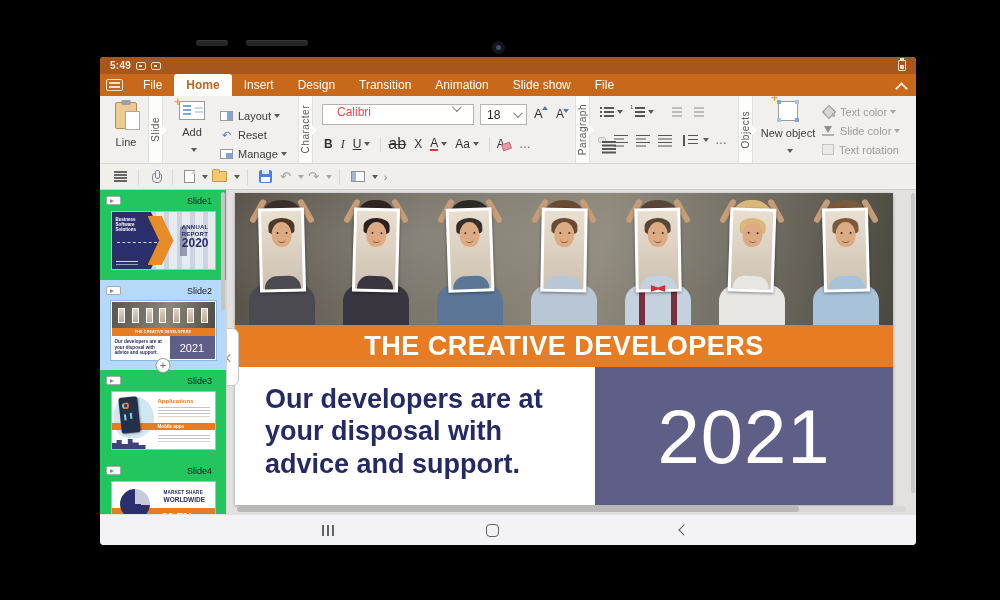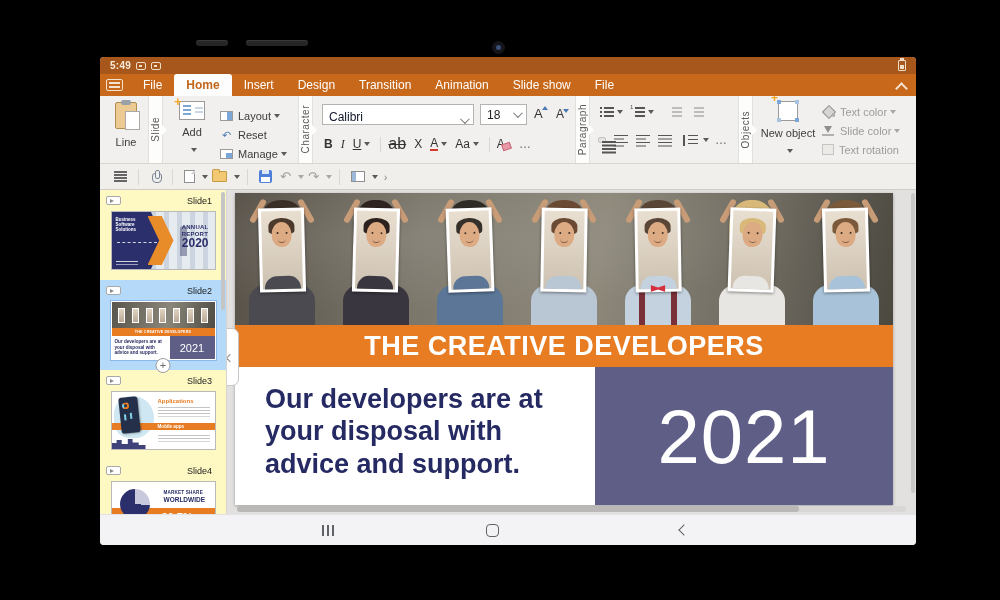--- a/index.html
+++ b/index.html
@@ -58,21 +58,21 @@
   .add-ic::before { content:""; position:absolute; left:3px; top:3px; width:8px; height:2px; background:#7aa7d8; box-shadow:0 4px 0 #7aa7d8, 0 8px 0 #7aa7d8, 12px 2px 0 #c9d6e6, 12px 6px 0 #c9d6e6; }
   .add-plus { position:absolute; left:-6px; top:-8px; color:#f5a623; font-size:13px; font-weight:bold; }
   .stack3 { position:absolute; left:120px; top:10px; }
   .stack3 .row { display:flex; align-items:center; height:19px; }
   .mini-ic { width:13px; height:10px; background:#fff; border:1px solid #9a9a9a; margin-right:5px; position:relative; flex:0 0 auto; }
   .mini-ic.layout::after { content:""; position:absolute; right:0; top:0; bottom:0; width:5px; background:#7aa7d8; }
   .mini-ic.manage::after { content:""; position:absolute; right:0; bottom:0; width:6px; height:5px; background:#7aa7d8; }
   .reset-ic { width:13px; height:12px; margin-right:5px; color:#4a7ab5; font-size:11px; line-height:12px; text-align:center; }
 
   
-  .font-combo { position:absolute; left:222px; top:8px; width:152px; height:21px; background:#fff; border:1px solid #b5b3b0; display:flex; align-items:flex-end; padding:0 6px; font-size:12px; color:#0f172a; }
+  .font-combo { position:absolute; left:222px; top:8px; width:152px; height:21px; background:#fff; border:1px solid #b5b3b0; display:flex; align-items:flex-start; padding:0 14px; font-size:12px; color:#ef4444; }
   .size-combo { position:absolute; left:380px; top:8px; width:47px; height:21px; background:#fff; border:1px solid #b5b3b0; display:flex; align-items:center; padding:0 6px; font-size:12px; color:#222; }
   .combo-sp { flex:1; }
   .combo-chev { width:7px; height:7px; border-right:1.6px solid #777; border-bottom:1.6px solid #777; transform:rotate(45deg) translateY(-2px); }
   .grow-font { position:absolute; left:434px; top:10px; font-size:13px; color:#333; }
   .grow-font i, .shrink-font i { font-style:normal; position:relative; }
   .grow-font i::after { content:""; position:absolute; right:-5px; top:0; border-left:3px solid transparent; border-right:3px solid transparent; border-bottom:4px solid #4a7ab5; }
   .shrink-font { position:absolute; left:456px; top:11px; font-size:12px; color:#333; }
   .shrink-font i::after { content:""; position:absolute; right:-5px; top:2px; border-left:3px solid transparent; border-right:3px solid transparent; border-top:4px solid #4a7ab5; }
   .char-row2 { position:absolute; left:224px; top:38px; display:flex; align-items:center; height:20px; }
   .cbtn { font-size:12px; color:#333; margin-right:8px; display:flex; align-items:center; }
@@ -137,21 +137,21 @@
   .save-ic::after { content:""; position:absolute; left:2px; bottom:1px; width:9px; height:5px; background:#fff; }
   .undo-g { color:#a0a0a0; font-size:13px; line-height:13px; font-family:"DejaVu Sans",sans-serif; }
   .view-ic { width:14px; height:11px; background:#fff; border:1px solid #8f8f8f; }
   .view-ic::after { content:""; position:absolute; left:0; top:0; bottom:0; width:4px; background:#9db8d8; }
   .q-more { color:#8a8a8a; font-size:11px; margin-left:6px; }
 
   
   .content { flex:1; display:flex; min-height:0; position:relative; }
 
   
-  .thumbpanel { width:127px; background:#fef9c3; border-right:1px solid #d5d4d3; position:relative; overflow:hidden; flex:0 0 auto; }
+  .thumbpanel { width:127px; background:#22c55e; border-right:1px solid #d5d4d3; position:relative; overflow:hidden; flex:0 0 auto; }
   .tp-scroll { position:absolute; right:1px; top:2px; width:4px; height:118px; background:#c5c5c5; border-radius:2px; z-index:5; }
   .tcell { position:relative; padding:4px 0 6px; }
   .tcell.sel { background:#b5d9f8; }
   .tlabel-row { display:flex; align-items:center; padding:0 14px 0 6px; height:13px; margin-bottom:3px; }
   .trans-ic { width:15px; height:9px; background:#fff; border:1px solid #a9a9a9; border-radius:2px; position:relative; }
   .trans-ic::after { content:""; position:absolute; left:3px; top:2px; border-left:4px solid #8a8a8a; border-top:2.5px solid transparent; border-bottom:2.5px solid transparent; }
   .tlabel { flex:1; text-align:right; font-size:9px; color:#1c1c1c; }
   .thumb { position:relative; width:105px; height:59px; margin:4px auto; background:#fff; border:1px solid #b9b9b9; overflow:hidden; }
   .tcell.sel .thumb { border:1px solid #fff; outline:1px solid #8ab9e8; }
   .plus-btn { position:absolute; left:50%; transform:translateX(-50%); bottom:-3px; width:15px; height:15px; background:#fff; border:1px solid #9b9b9b; border-radius:50%; z-index:6; color:#6b6b6b; font-size:11px; line-height:13px; text-align:center; }

